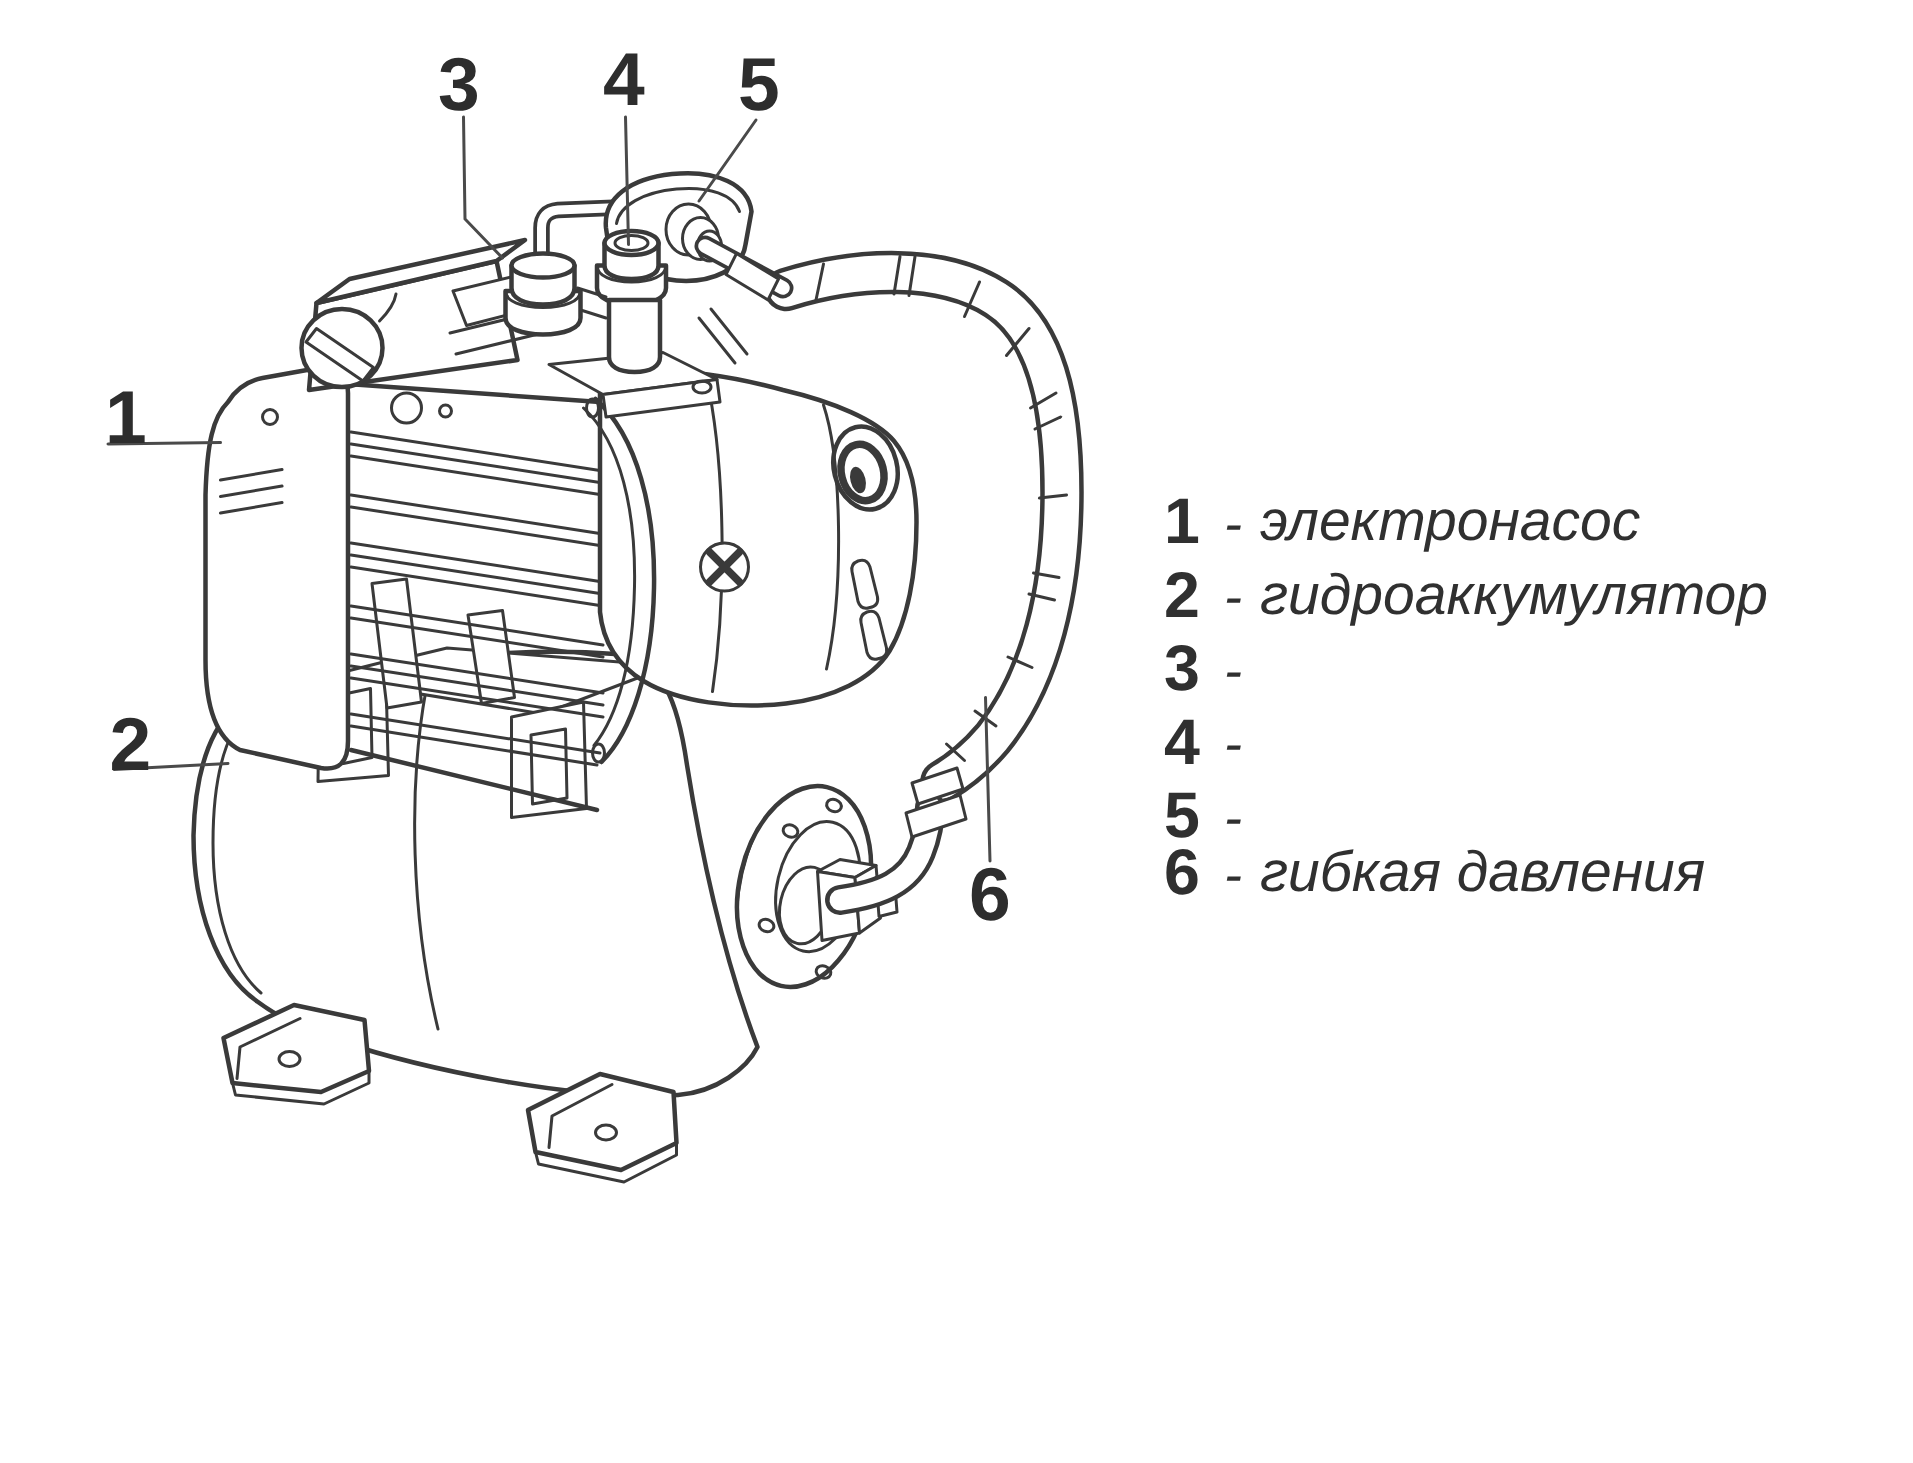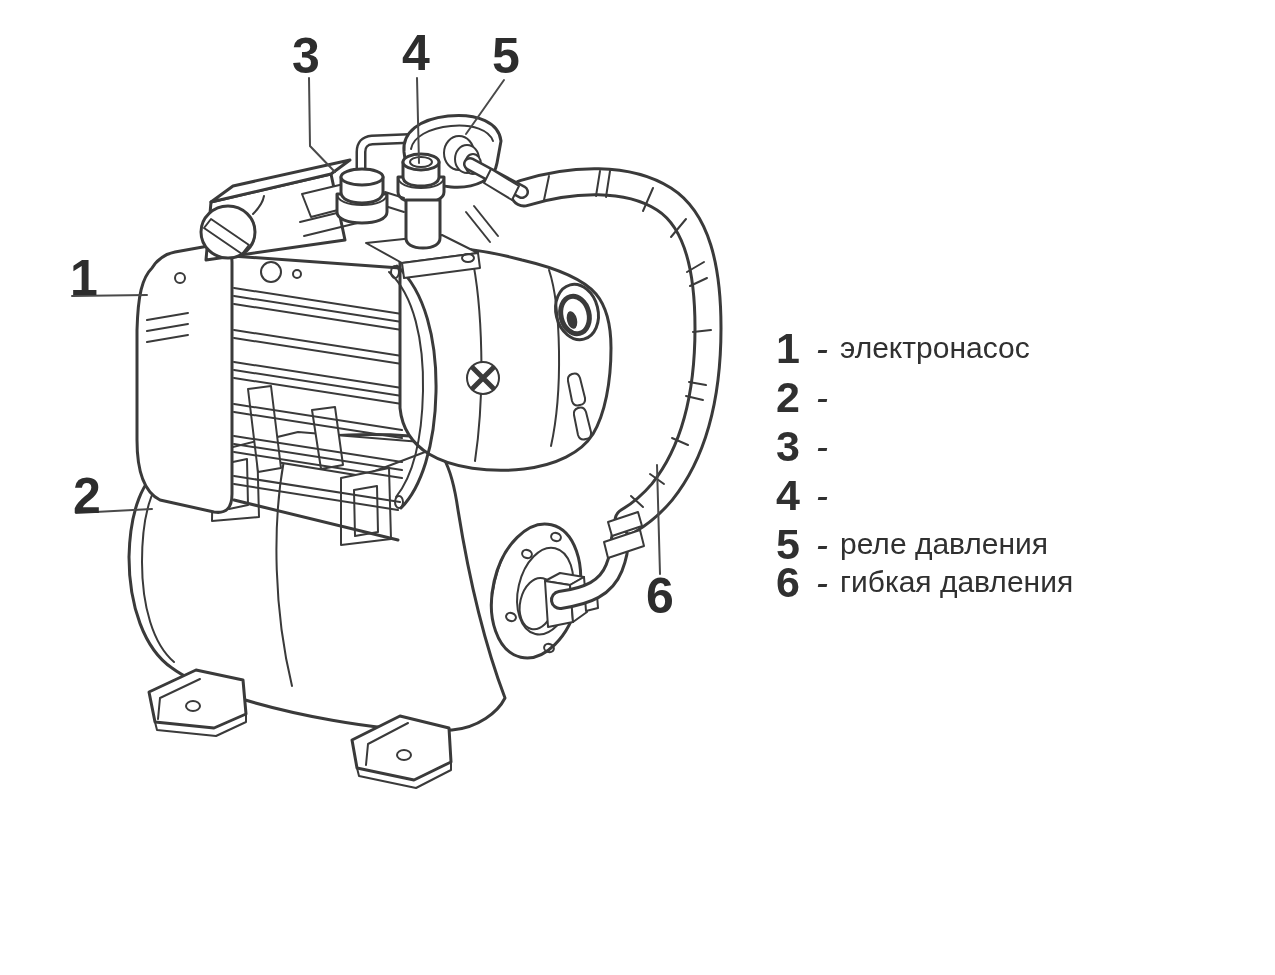--- a/index.html
+++ b/index.html
@@ -12,21 +12,21 @@
   svg .fthin{fill:#ffffff;stroke:#3a3a3a;stroke-width:2;stroke-linecap:round;stroke-linejoin:round;}
   svg .dark{fill:#3a3a3a;stroke:none;}
   svg .leader{fill:none;stroke:#4a4a4a;stroke-width:2;stroke-linecap:round;}
   .callout{position:absolute;font-weight:bold;font-size:50px;line-height:1;color:#2d2d2d;letter-spacing:0;}
   .legend{position:absolute;left:776px;top:329px;display:flex;flex-direction:column;color:#303030;}
   .legend-row{display:flex;align-items:flex-end;height:36px;white-space:nowrap;}
   .legend-row.m{margin-top:13px;}
   .legend-row.s{margin-top:2px;}
   .lnum{font-weight:bold;font-size:43px;line-height:34px;width:34px;flex:0 0 auto;}
   .ldash{font-style:italic;font-size:36px;line-height:33px;margin:0 12px 0 6px;}
-  .ltext{font-size:30px;line-height:34px;}
+  .ltext{font-style:italic;font-size:38px;line-height:34px;}
 </style>
 </head>
 <body>
 
 <div class="stage">
 
   <svg class="art" width="1275" height="975" viewBox="0 0 1275 975">
 
     <g>
       <path class="fn" d="M163,468 C230,444 330,430 410,436 C442,439 452,468 458,510
@@ -259,33 +259,33 @@
 
   <div class="legend">
     <div class="legend-row">
       <span class="lnum">1</span>
       <span class="ldash">-</span>
       <span class="ltext">электронасос</span>
     </div>
     <div class="legend-row m">
       <span class="lnum">2</span>
       <span class="ldash">-</span>
+      <span class="ltext">гидроаккумулятор</span>
     </div>
     <div class="legend-row m">
       <span class="lnum">3</span>
       <span class="ldash">-</span>
     </div>
     <div class="legend-row m">
       <span class="lnum">4</span>
       <span class="ldash">-</span>
     </div>
     <div class="legend-row m">
       <span class="lnum">5</span>
       <span class="ldash">-</span>
-      <span class="ltext">реле давления</span>
     </div>
     <div class="legend-row s">
       <span class="lnum">6</span>
       <span class="ldash">-</span>
       <span class="ltext">гибкая давления</span>
     </div>
   </div>
 </div>
 
 </body></html>

